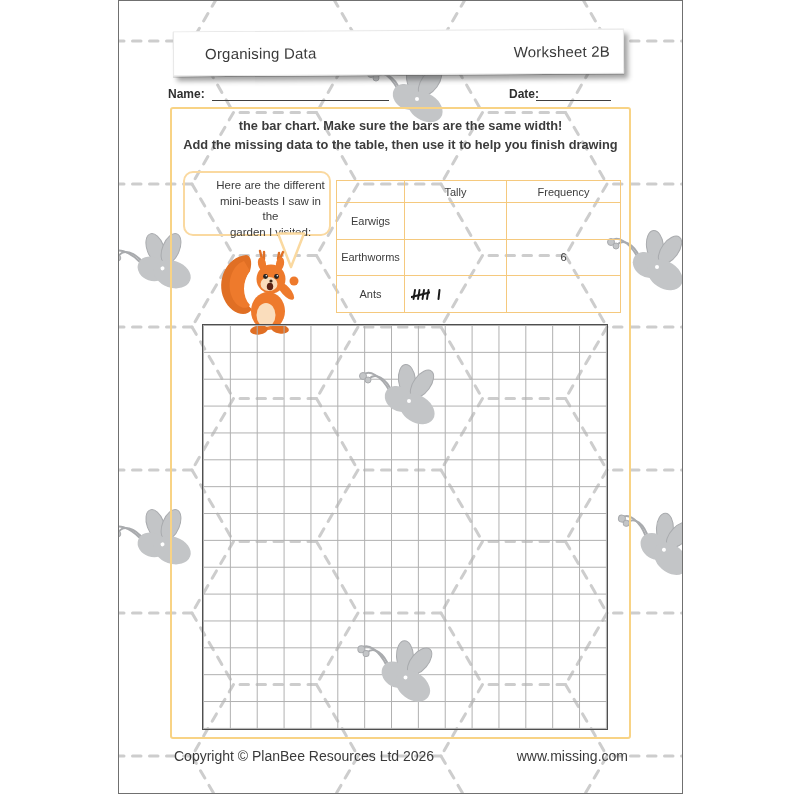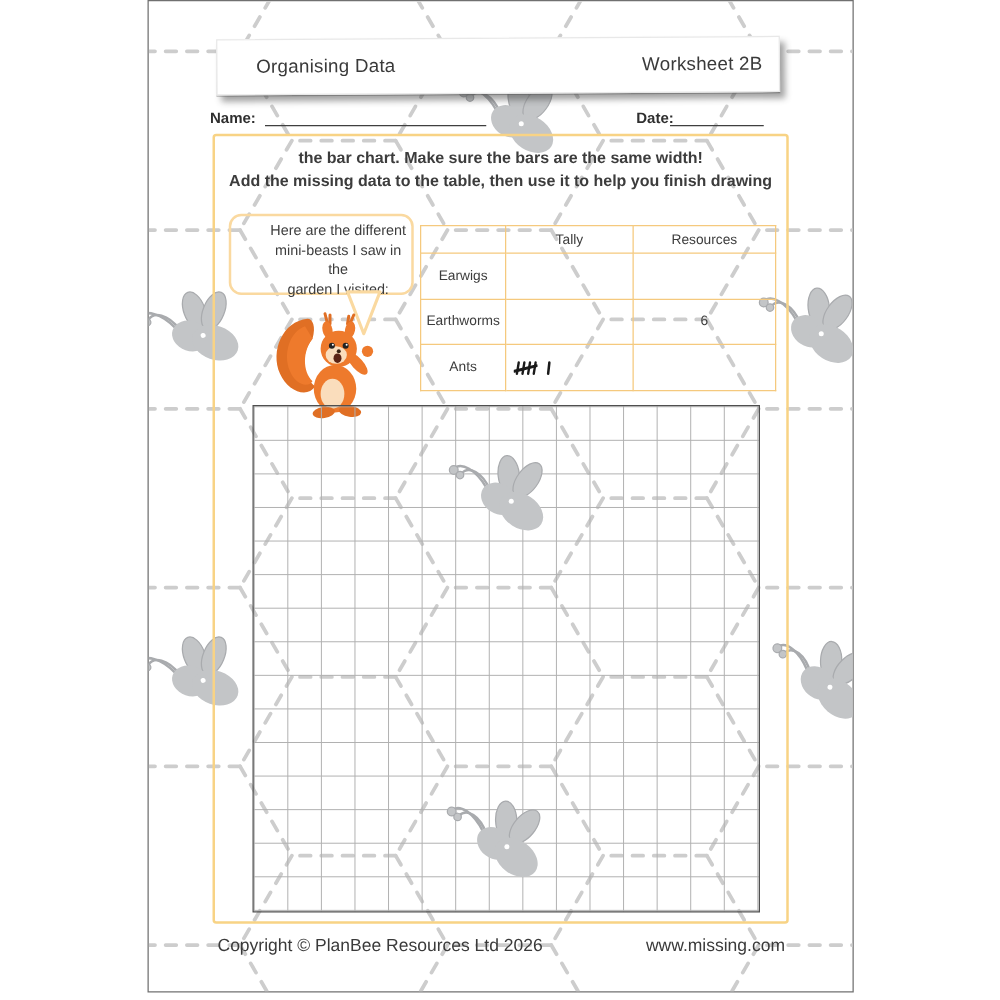--- a/index.html
+++ b/index.html
@@ -336,21 +336,21 @@
     <table class="tally-table">
       <colgroup>
           <col class="c-label">
           <col class="c-tally">
           <col class="c-freq">
         </colgroup>
       <thead>
         <tr>
           <th class="c-label"></th>
           <th class="c-tally">Tally</th>
-          <th class="c-freq">Resources</th>
+          <th class="c-freq">Frequency</th>
         </tr>
       </thead>
       <tbody id="tally-tbody">
           <tr>
             <td class="c-label">Earwigs</td>
             <td class="c-tally tally"></td>
             <td class="c-freq"></td>
           </tr>
           <tr>
             <td class="c-label">Earthworms</td>

